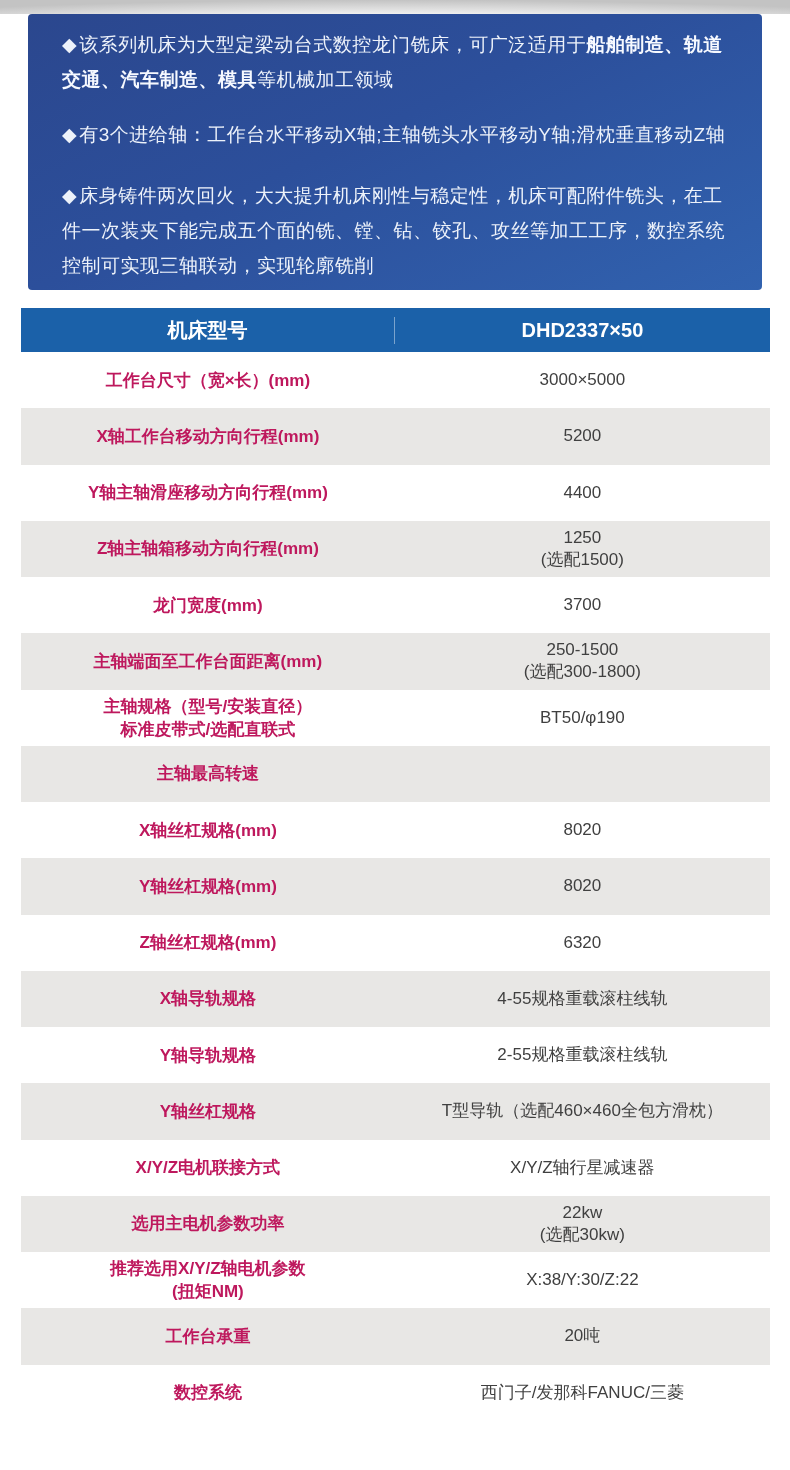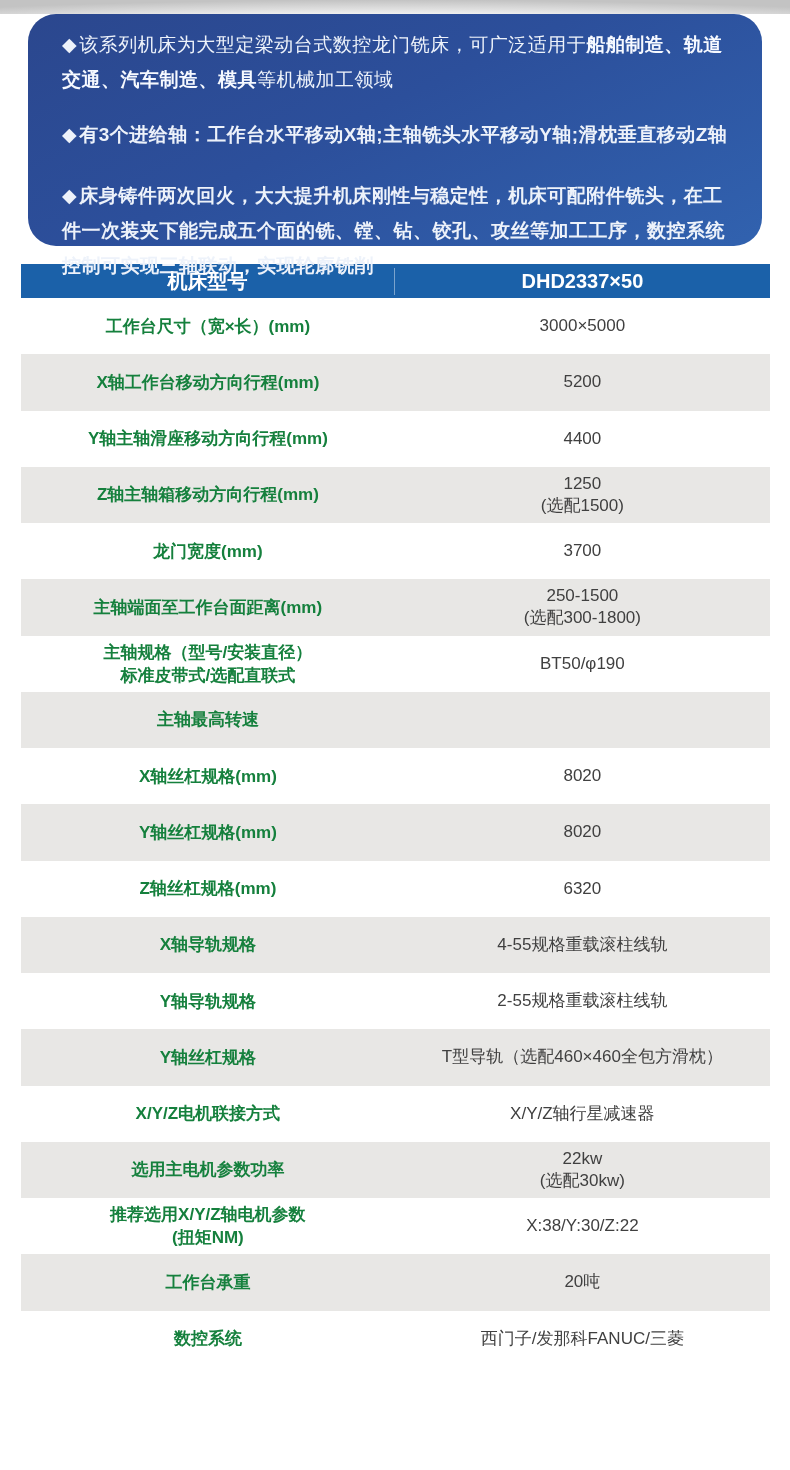--- a/index.html
+++ b/index.html
@@ -13,39 +13,39 @@
   }
   
   .top-shade{
     height:14px;
     background:radial-gradient(ellipse 90% 300% at 50% 300%, #ffffff 55%, #c3c3c3 100%);
   }
   
   .intro-card{
     box-sizing:border-box;
     margin:0 28px;
-    height:232px;
-    border-radius:28px;
+    height:276px;
+    border-radius:4px;
     padding:13px 34px 0 34px;
     background:linear-gradient(155deg,#2b478e 0%,#2c4f9b 45%,#3162af 100%);
     color:#edf2fa;
     font-size:19px;
     line-height:35px;
     letter-spacing:.5px;
   }
   .intro-card p{margin:0;}
-  .intro-card p + p{margin-top:20px;font-weight:bold;}
+  .intro-card p + p{margin-top:20px;}
   .intro-card p.b3{margin-top:26px;}
   .intro-card .hl{font-weight:700;color:#f6f9ff;}
   .diamond{margin-right:2px;}
   
   .spec-table{margin:18px 20px 0 21px;}
   .thead{
     display:flex;
-    height:34px;
+    height:44px;
     background:#1b61a9;
     color:#ffffff;
     font-weight:700;
     font-size:20px;
     align-items:center;
     text-align:center;
   }
   .thead .hcell{flex:0 0 49.9%;}
   .thead .hcell.first{border-right:1px solid rgba(255,255,255,.42);box-sizing:border-box;}
   .thead .hcell.second{flex:1;}
@@ -55,21 +55,21 @@
     align-items:center;
     text-align:center;
   }
   .tbody .row:nth-child(even){background:#e8e7e5;}
   .cell{display:flex;flex-direction:column;justify-content:center;}
   .cell.label{
     flex:0 0 49.9%;
     font-weight:700;
     font-size:17px;
     line-height:23px;
-    color:#15803d;
+    color:#be185d;
   }
   .cell.value{
     flex:1;
     font-size:17px;
     line-height:22px;
     font-weight:400;
     color:#404040;
   }
   .cell span{display:block;}
 </style>

